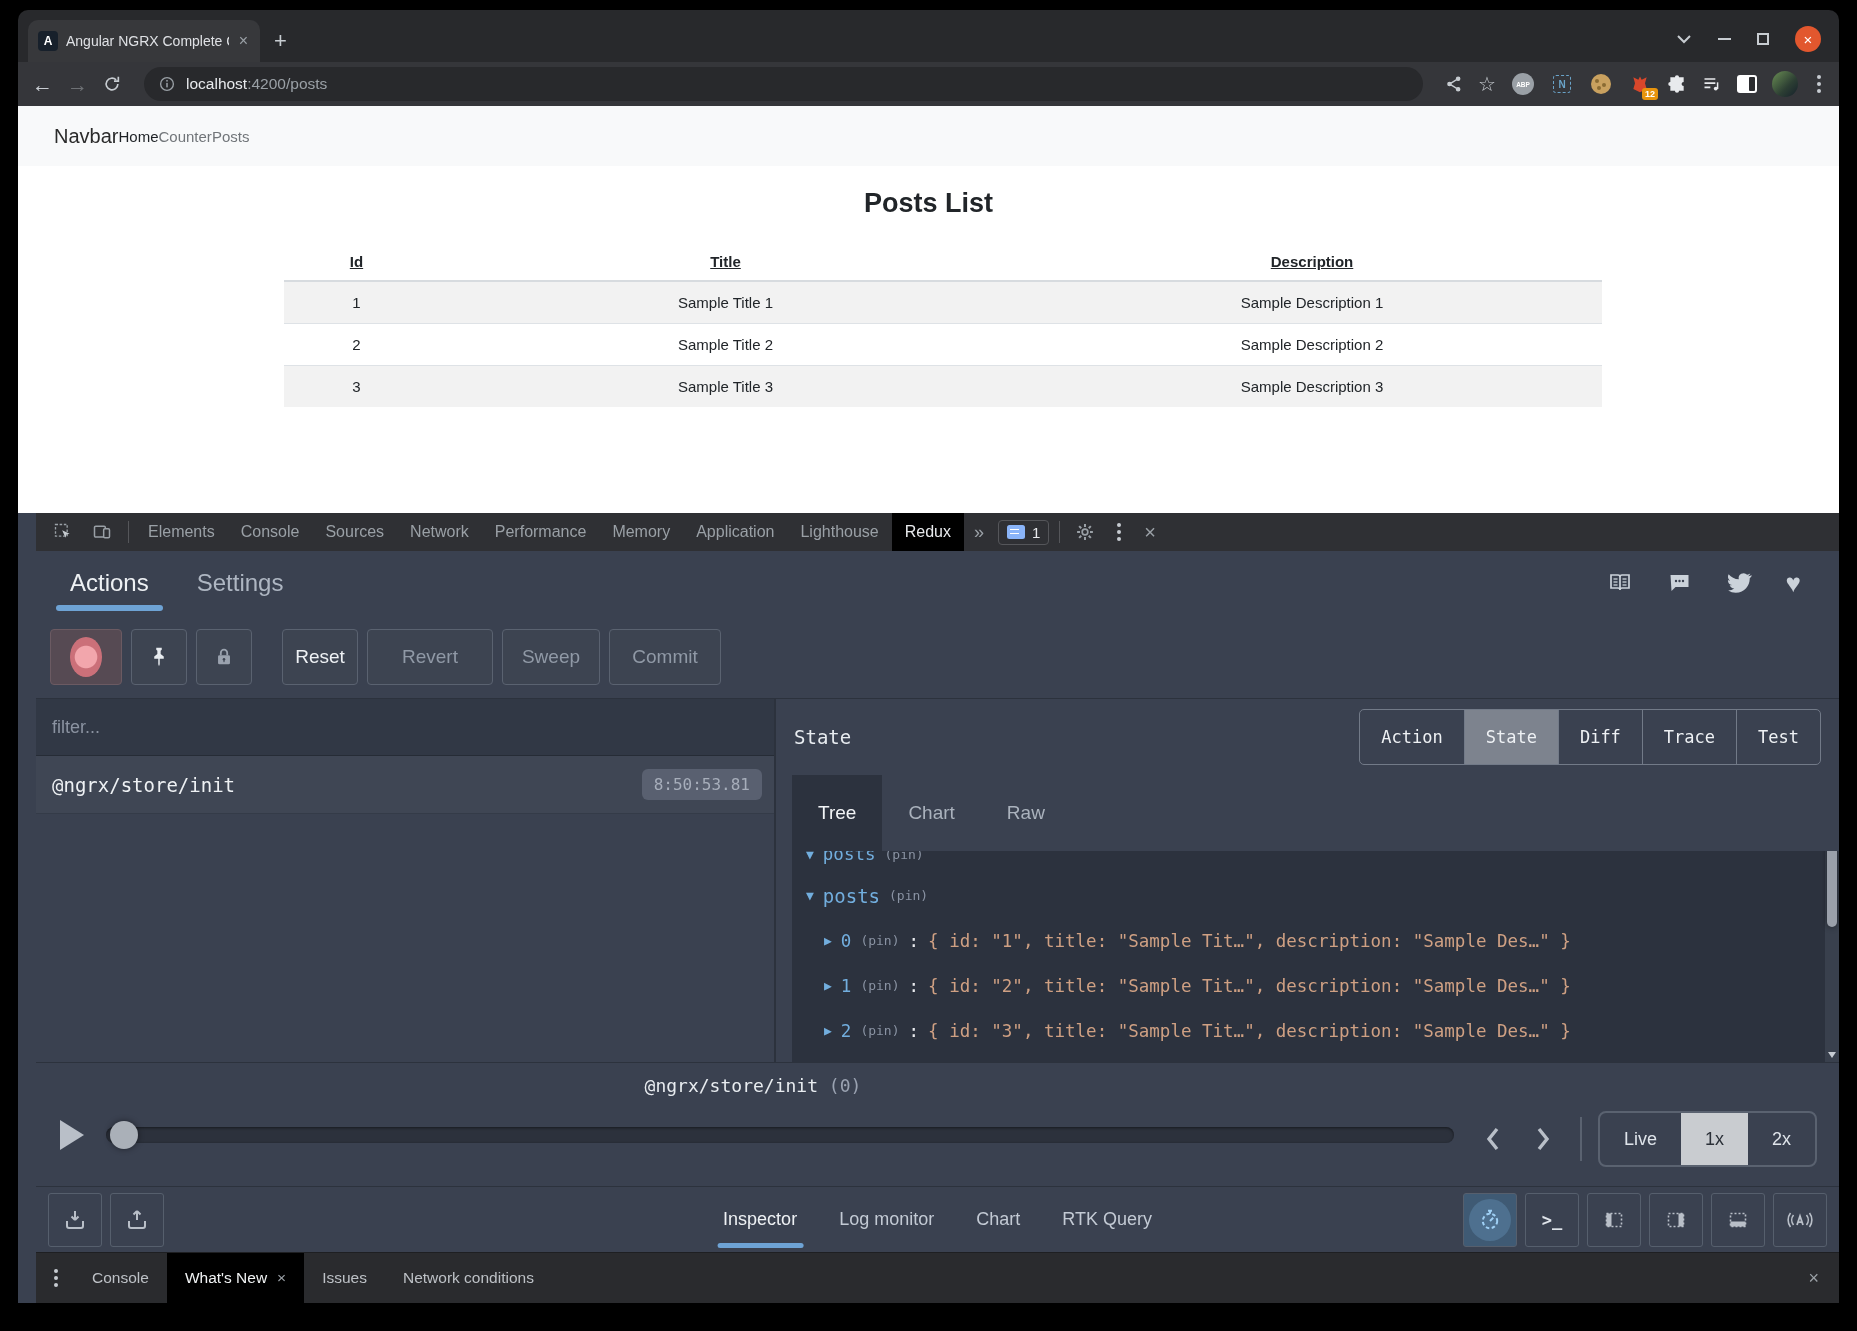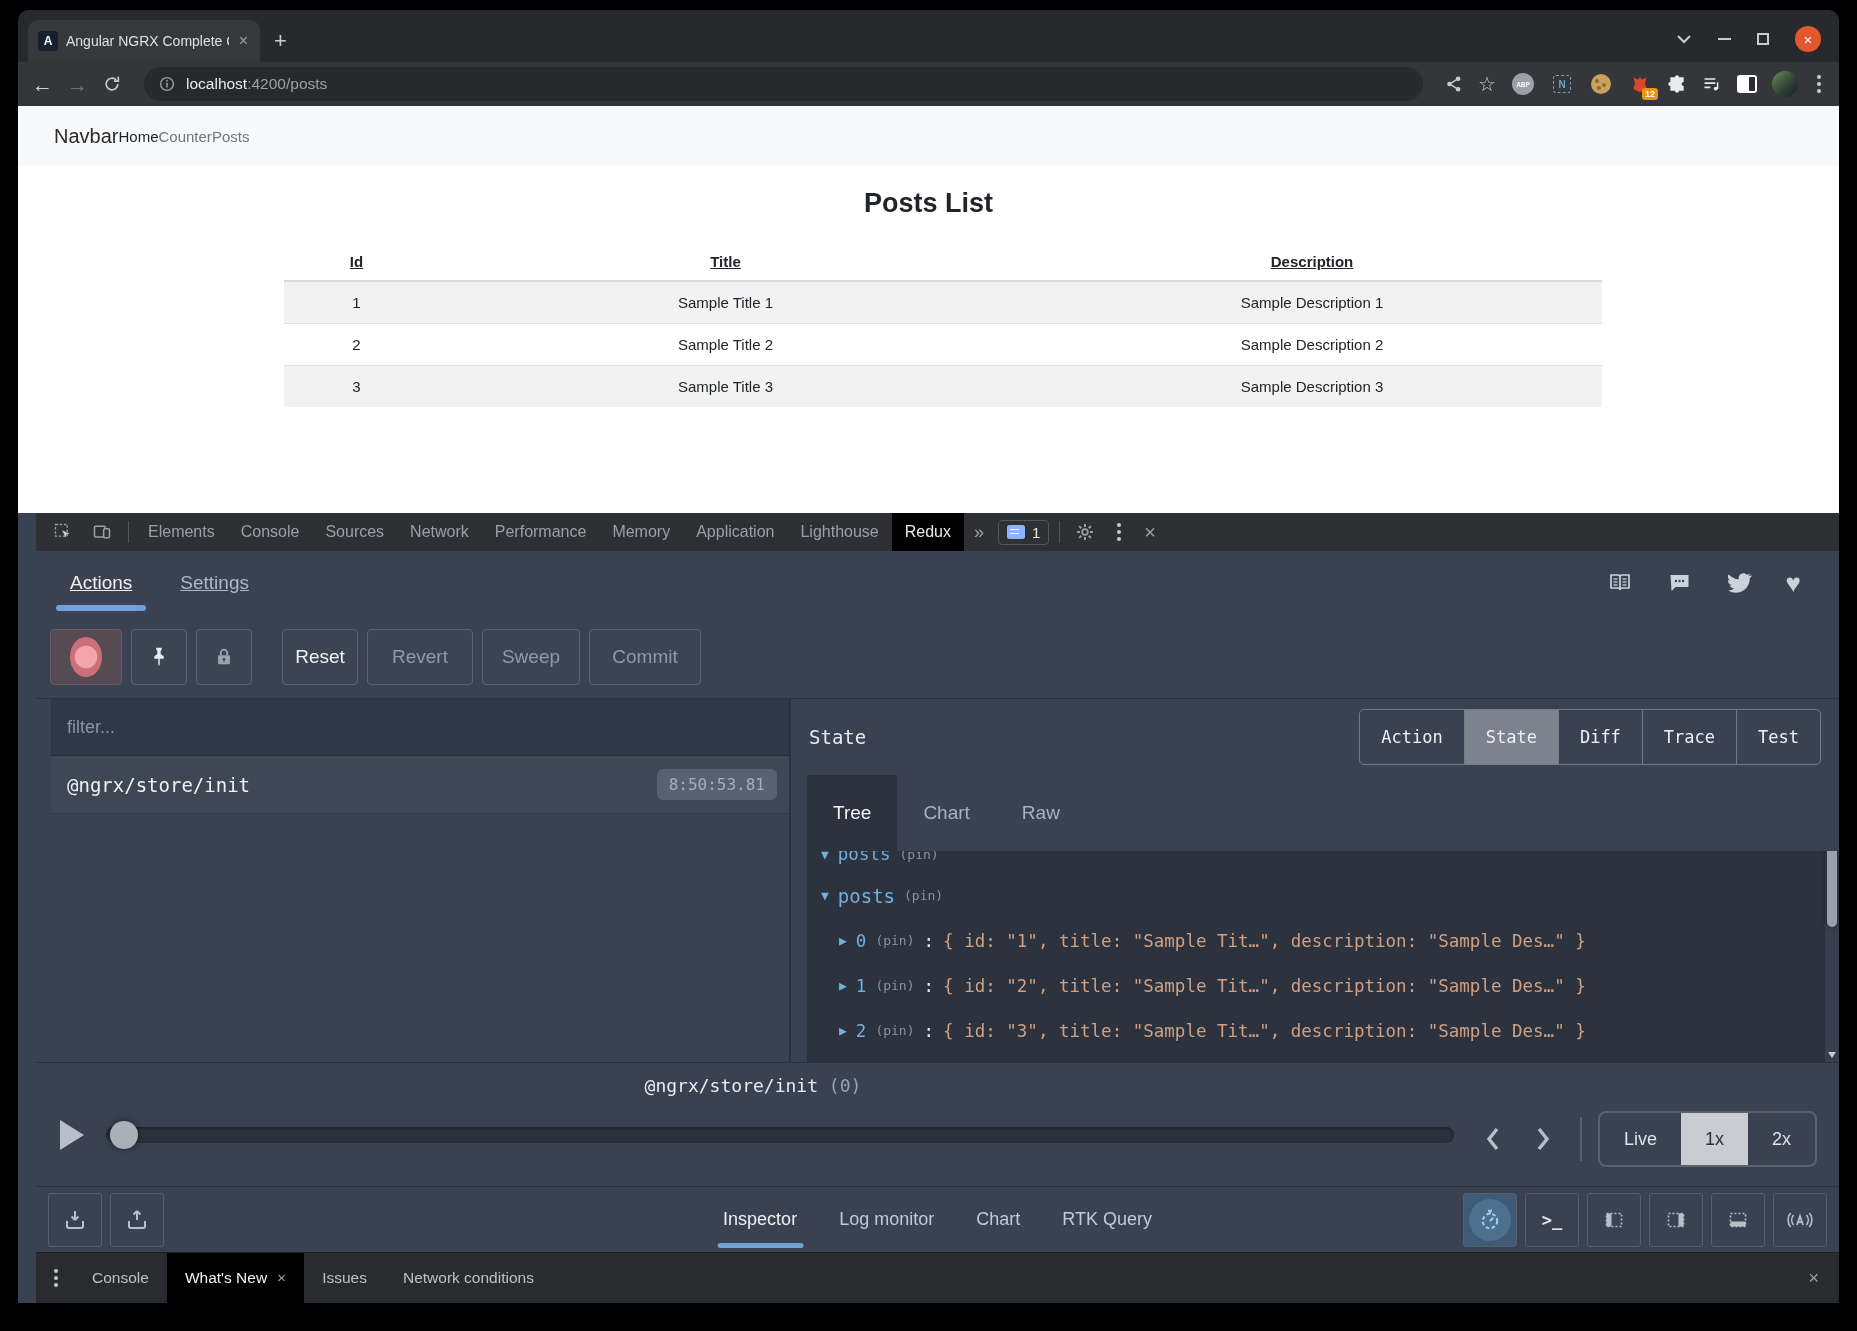--- a/index.html
+++ b/index.html
@@ -68,40 +68,40 @@
   .dt-tab { font-size:16px; padding:0 13px; height:100%; display:flex; align-items:center; white-space:nowrap; }
   .dt-tab.active { background:#000; color:#e8eaed; }
   .dt-more { font-size:18px; padding:0 10px; }
   .msgbtn { display:flex; align-items:center; gap:7px; border:1px solid #55565a; border-radius:4px; padding:3px 8px; margin:0 4px; }
   .msgic { width:18px; height:14px; background:#8ab4f8; border-radius:2.5px; position:relative; }
   .msgic:before { content:""; position:absolute; left:3px; top:3.5px; width:9px; height:1.8px; background:#fff; box-shadow:0 4px 0 #fff; }
   .msgnum { color:#e8eaed; font-size:15px; }
   .dt-x { font-size:20px; padding:0 10px; }
 
   .rdx-tabs { height:64px; display:flex; align-items:center; padding:0 10px; flex:none; }
-  .rdx-tab { position:relative; height:100%; display:flex; align-items:center; padding:0 24px; font-size:19px; color:#aeb6c2;text-decoration:underline; }
+  .rdx-tab { position:relative; height:100%; display:flex; align-items:center; padding:0 24px; font-size:24px; color:#aeb6c2; }
   .rdx-tab.active { color:#eef1f4; }
   .rdx-tab.active:after { content:""; position:absolute; left:10px; right:10px; bottom:4px; height:6px; border-radius:4px; background:#6ea3d5; }
   .rdx-right { margin-left:auto; display:flex; align-items:center; gap:34px; padding-right:28px; color:#cbd2da; }
 
   .rdx-toolbar { height:84px; display:flex; align-items:center; padding:0 14px; gap:9px; flex:none; border-bottom:1px solid #2c323d; }
   .tbtn { height:56px; border:1px solid #5a6270; border-radius:4px; background:#3d4451; display:flex; align-items:center;
           justify-content:center; color:#9099a6; font-size:19px; }
   .tbtn.icon { width:56px; }
   .tbtn.rec { width:72px; background:#564a53; border-color:#6b5a62; }
   .rec-dot { width:32px; height:40px; border-radius:50%; background:radial-gradient(circle, #f2a6ac 0 42%, #cb7079 46% 100%); }
   .tbtn.lit { color:#eef1f4; }
-  .tbtn.w1{width:76px}.tbtn.w2{width:106px}.tbtn.w3{width:98px}.tbtn.w4{width:112px}
+  .tbtn.w1{width:76px}.tbtn.w2{width:126px}.tbtn.w3{width:98px}.tbtn.w4{width:112px}
   .tb-gap { width:12px; }
   .instance { flex:1; height:56px; margin-left:12px; border:1px solid #5a6270; border-radius:4px; background:#3d4451;
               display:flex; align-items:center; }
   .instance .label { flex:1; text-align:center; color:#e8ecf0; font-size:18px; }
   .instance .dd { width:56px; height:100%; border-left:1px solid #5a6270; display:flex; align-items:center; justify-content:center; color:#c3cad4; }
 
-  .rdx-main { flex:1; display:flex; min-height:0;margin-left:15px; }
+  .rdx-main { flex:1; display:flex; min-height:0; }
   .left-pane { width:740px; flex:none; display:flex; flex-direction:column; border-right:2px solid #2c323d; }
   .filterbar { height:57px; background:#313845; border-bottom:1px solid #262c36; display:flex; align-items:center; }
   .filterbar input { background:transparent; border:none; outline:none; color:#dfe4ea; font-size:18px; padding:0 16px; width:100%;
                      font-family:"Liberation Sans", sans-serif; }
   .filterbar input::placeholder { color:#8b93a1; }
   .action-row { height:58px; background:#3f4654; border-bottom:1px solid #343b48; display:flex; align-items:center; padding:0 12px 0 16px; }
   .action-name { font-family:"DejaVu Sans Mono", monospace; font-size:19px; color:#eef1f4; flex:1; }
   .tstamp { font-family:"DejaVu Sans Mono", monospace; font-size:16px; color:#a7aebb; background:#596070; border-radius:6px; padding:6px 12px; }
 
   .right-pane { flex:1; display:flex; flex-direction:column; min-width:0; }

